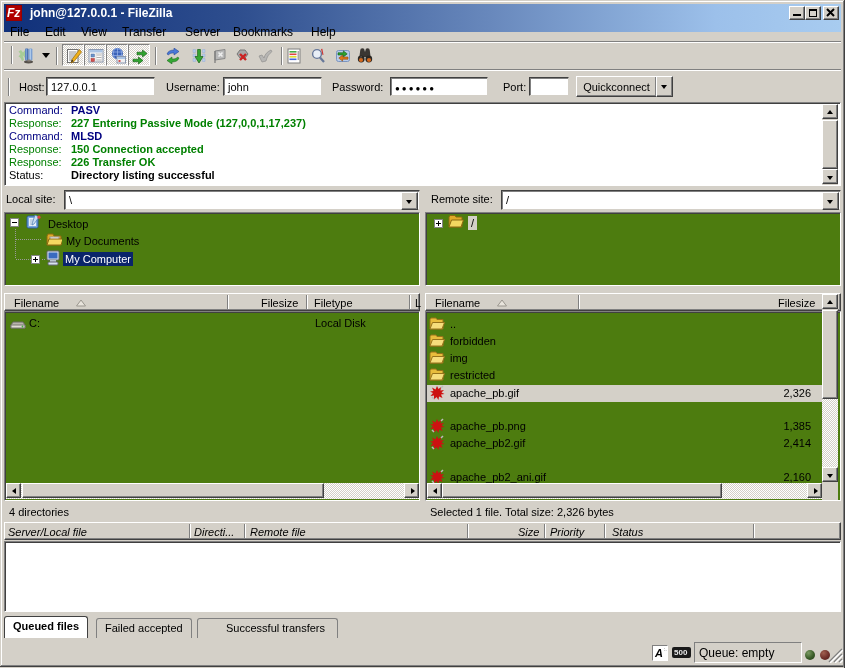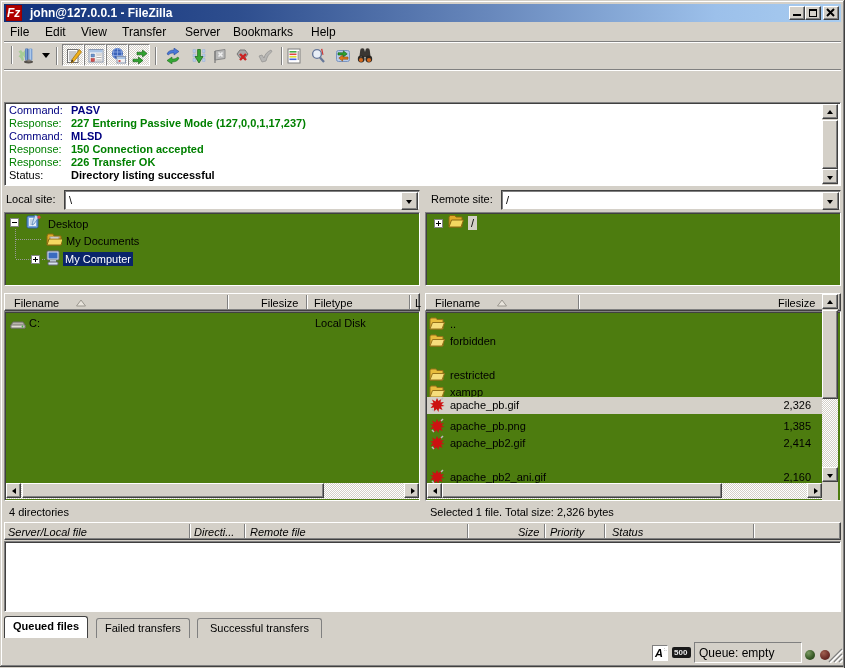--- a/index.html
+++ b/index.html
@@ -3,21 +3,21 @@
 <meta charset="utf-8">
 <style>
 * { margin:0; padding:0; box-sizing:border-box; }
 html,body { width:845px; height:668px; overflow:hidden; }
 body { font-family:"Liberation Sans", sans-serif; font-size:11px; color:#000; }
 #win { position:relative; width:845px; height:668px; background:#d4d0c8; }
 
 .edge { position:absolute; }
 
 
-#titlebar { position:absolute; left:4px; top:4px; width:837px; height:18px;
+#titlebar { position:absolute; left:4px; top:4px; width:837px; height:28px;
   background:linear-gradient(90deg,#10307a 0%, #2e4e8e 28%, #6888bc 58%, #9cc0ea 85%, #a8ccf0 100%);
   color:#fff; font-weight:bold; font-size:12px; }
 #titletext { position:absolute; left:26px; top:2px; }
 .winbtn { position:absolute; top:2px; width:16px; height:14px; background:#d4d0c8;
   border:1px solid; border-color:#fff #404040 #404040 #fff; box-shadow: inset -1px -1px 0 #808080;
   font-size:10px; text-align:center; color:#000; }
 
 
 #menubar { position:absolute; left:4px; top:22px; width:837px; height:19px; }
 #menubar span { position:absolute; top:3px; font-size:12px; }
@@ -239,20 +239,35 @@
       <rect x="6.5" y="3.5" width="3" height="3" fill="#3a3632"></rect>
       <circle cx="4.2" cy="11" r="3.4" fill="#2b2824"></circle>
       <circle cx="11.8" cy="11" r="3.4" fill="#2b2824"></circle>
       <ellipse cx="4" cy="12" rx="2.1" ry="1.9" fill="#d4691e"></ellipse>
       <ellipse cx="12" cy="12" rx="2.1" ry="1.9" fill="#d4691e"></ellipse>
       <path d="M3,9.5 a1.5,1.5 0 0 1 2,-0.5" stroke="#6a655e" stroke-width="0.8" fill="none"></path>
     </svg>
   </div>
 
   <div id="qcsep"></div>
+  <div id="quickbar">
+    <div class="grip" style="left:7px;top:7px"></div>
+    <label style="left:18px">Host:</label>
+    <div class="tinput" style="left:45px;width:109px">127.0.0.1</div>
+    <label style="left:165px">Username:</label>
+    <div class="tinput" style="left:222px;width:99px">john</div>
+    <label style="left:331px">Password:</label>
+    <div class="tinput" style="left:389px;width:98px;font-size:8px;padding-top:6px;letter-spacing:2px">●●●●●●</div>
+    <label style="left:502px">Port:</label>
+    <div class="tinput" style="left:528px;width:40px"></div>
+    <div id="qcbtn">Quickconnect</div>
+    <div id="qcarrow">
+        <div class="arrow a-dn" style="left:4px;top:8px"></div>
+      </div>
+  </div>
 
   <div id="log">
     <div class="logline" style="top:1px;color:#000080">Command:<b>PASV</b></div>
     <div class="logline" style="top:14px;color:#008000">Response:<b>227 Entering Passive Mode (127,0,0,1,17,237)</b></div>
     <div class="logline" style="top:27px;color:#000080">Command:<b>MLSD</b></div>
     <div class="logline" style="top:40px;color:#008000">Response:<b>150 Connection accepted</b></div>
     <div class="logline" style="top:53px;color:#008000">Response:<b>226 Transfer OK</b></div>
     <div class="logline" style="top:66px;color:#000">Status:<b>Directory listing successful</b></div>
     <div id="logsb">
       <div class="sbbtn" style="top:0">
@@ -377,35 +392,42 @@
           </svg>
           <span class="fname">..</span>
         </div>
       <div class="row" style="top:20px;left:0;width:395px">
           <svg class="ficon foldr" viewBox="0 0 16 16">
             <path class="b1" d="M1,3.5 l1,-1.5 h5 l1,1.5 h6 v9.5 h-13 Z"></path>
             <path class="b2" d="M1,13 l2.5,-6.5 h12 l-2.5,6.5 Z"></path>
           </svg>
           <span class="fname">forbidden</span>
         </div>
+      <div class="row" style="top:37px;left:0;width:395px">
+          <svg class="ficon foldr" viewBox="0 0 16 16">
+            <path class="b1" d="M1,3.5 l1,-1.5 h5 l1,1.5 h6 v9.5 h-13 Z"></path>
+            <path class="b2" d="M1,13 l2.5,-6.5 h12 l-2.5,6.5 Z"></path>
+          </svg>
+          <span class="fname">img</span>
+        </div>
       <div class="row" style="top:54px;left:0;width:395px">
           <svg class="ficon foldr" viewBox="0 0 16 16">
             <path class="b1" d="M1,3.5 l1,-1.5 h5 l1,1.5 h6 v9.5 h-13 Z"></path>
             <path class="b2" d="M1,13 l2.5,-6.5 h12 l-2.5,6.5 Z"></path>
           </svg>
           <span class="fname">restricted</span>
         </div>
       <div class="row" style="top:71px;left:0;width:395px">
           <svg class="ficon foldr" viewBox="0 0 16 16">
             <path class="b1" d="M1,3.5 l1,-1.5 h5 l1,1.5 h6 v9.5 h-13 Z"></path>
             <path class="b2" d="M1,13 l2.5,-6.5 h12 l-2.5,6.5 Z"></path>
           </svg>
           <span class="fname">xampp</span>
         </div>
-      <div class="row" style="top:84px;left:0;width:395px;background:#d4d0c8">
+      <div class="row" style="top:72px;left:0;width:395px;background:#d4d0c8">
           <svg class="ficon splat" viewBox="0 0 16 16">
             <path d="M8,1 L9.5,4 L12,2 L11.5,5.5 L15,5 L12.5,7.5 L15.5,9 L12,9.5 L13.5,13 L10,11.5 L9.5,15 L7.5,12 L5,14.5 L5,10.5 L1.5,11 L4,8 L1,6.5 L4.5,6 L3,2.5 L6.5,4.5 Z" fill="#cc1111"></path>
             <path d="M3,12 l2,2 M12,3 l2,-2" stroke="#bbb" stroke-width="1.5"></path>
           </svg>
           <span class="fname">apache_pb.gif</span>
           <span class="fsize">2,326</span>
         </div>
       <div class="row" style="top:105px;left:0;width:395px">
           <svg class="ficon splat" viewBox="0 0 16 16">
             <path d="M8,1 L9.5,4 L12,2 L11.5,5.5 L15,5 L12.5,7.5 L15.5,9 L12,9.5 L13.5,13 L10,11.5 L9.5,15 L7.5,12 L5,14.5 L5,10.5 L1.5,11 L4,8 L1,6.5 L4.5,6 L3,2.5 L6.5,4.5 Z" fill="#cc1111"></path>
@@ -463,22 +485,22 @@
     <span class="hdrcell" style="left:513px">Size</span>
     <div class="hdrsep" style="left:539px"></div>
     <span class="hdrcell" style="left:545px">Priority</span>
     <div class="hdrsep" style="left:599px"></div>
     <span class="hdrcell" style="left:607px">Status</span>
     <div class="hdrsep" style="left:748px"></div>
   </div>
   <div id="queuebody"></div>
 
   <div class="tab active" style="left:4px;top:616px;height:22px">Queued files</div>
-  <div class="tab" style="left:96px;top:618px">Failed transfers</div>
-  <div class="tab" style="left:197px;top:618px;padding:3px 12px 0 12px">Successful transfers</div>
+  <div class="tab" style="left:96px;top:618px">Failed accepted</div>
+  <div class="tab" style="left:197px;top:618px;padding:3px 12px 0 28px">Successful transfers</div>
 
   <div id="statusbar">
     <div style="position:absolute;left:648px;top:7px;width:16px;height:16px;background:#fff;border:1px solid;border-color:#808080 #fff #fff #808080">
       <span style="position:absolute;left:2px;top:1px;font-size:11px;font-weight:bold;font-style:italic">A</span>
       <span style="position:absolute;right:0px;top:0px;font-size:6px;color:#555">:.</span>
     </div>
     <div style="position:absolute;left:668px;top:9px;width:19px;height:11px;background:#1a1a1a;border-radius:2px">
       <span style="position:absolute;left:2px;top:1px;font-size:8px;font-weight:bold;color:#e8e8e8;letter-spacing:0px">500</span>
     </div>
     <div style="position:absolute;left:690px;top:4px;width:108px;height:21px;border:1px solid;border-color:#808080 #fff #fff #808080;padding:3px 0 0 4px;font-size:12px">Queue: empty</div>

